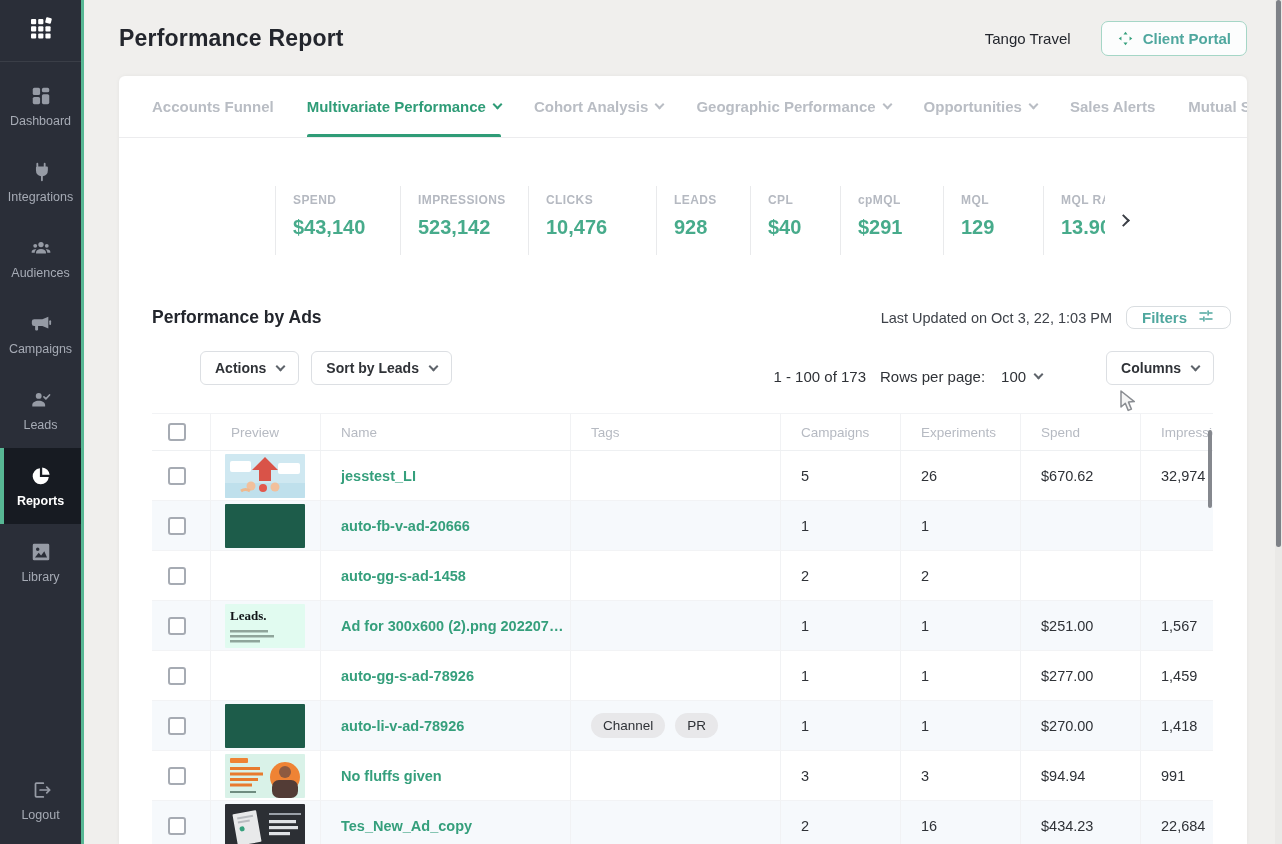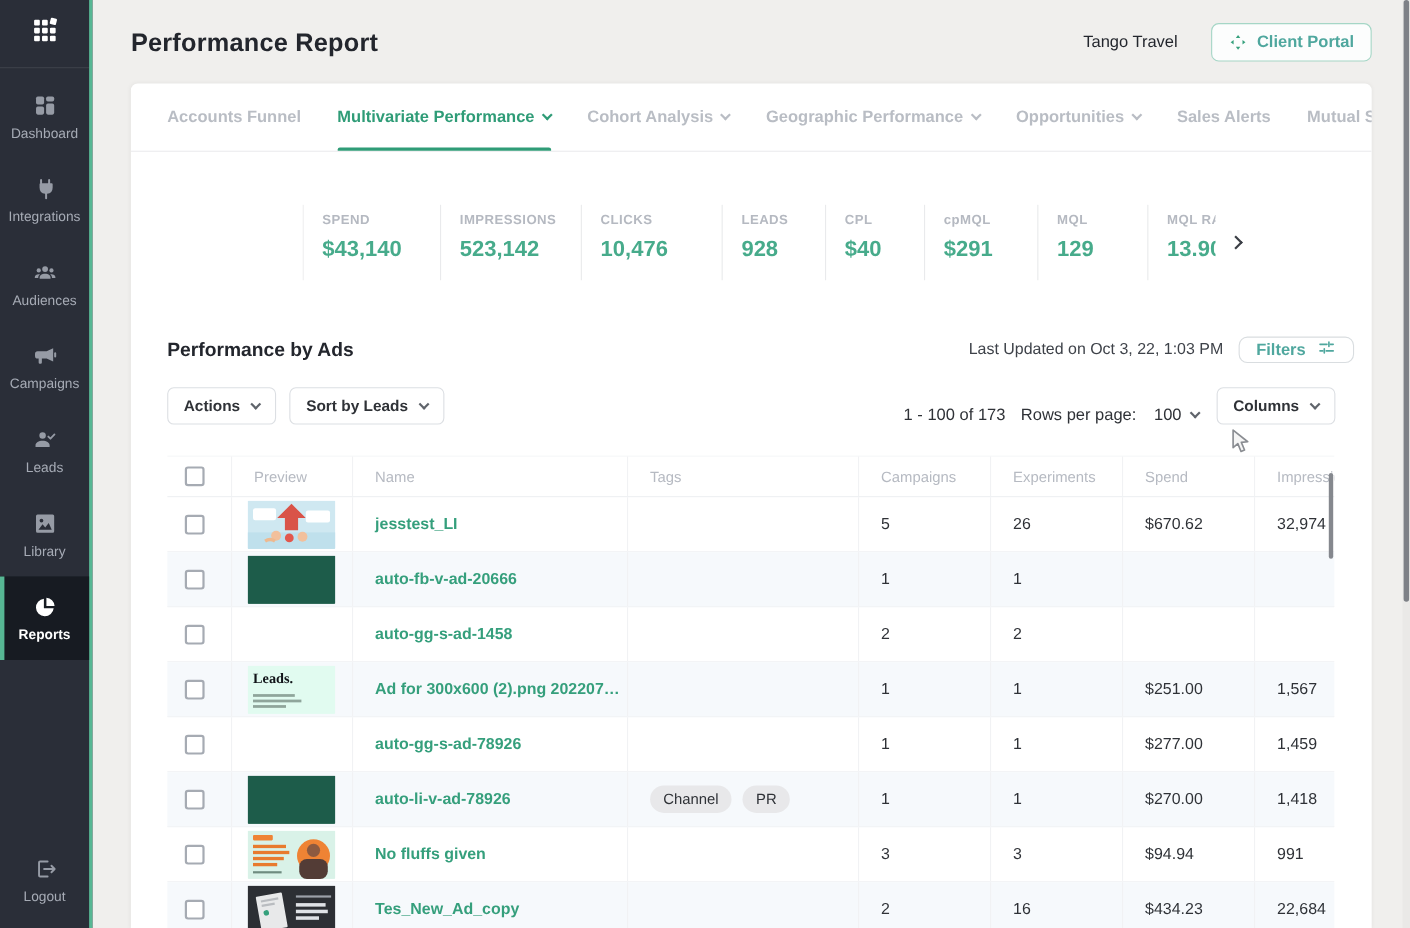--- a/index.html
+++ b/index.html
@@ -69,21 +69,21 @@
   .last-updated { font-size:14.5px; color:#3e4249; }
   .filters-btn { display:flex; align-items:center; gap:10px; border:1px solid #d9dde0; border-radius:8px;
                  padding:0 15px; color:#4fa79e; font-weight:bold; font-size:15px; background:#fff; cursor:pointer;
                  font-family:inherit; }
   .filters-btn svg { width:18px; height:18px; }
 
   
   .toolbar { display:flex; align-items:center; margin:22px 33px 0 33px; }
   .btn-light { display:flex; align-items:center; gap:11px; border:1px solid #dcdfe3; border-radius:6px;
                padding:8px 14px; font-size:14px; font-weight:bold; color:#2f3237; background:#fff; cursor:pointer;
-               font-family:inherit; }
+               font-family:inherit;margin-left:48px; }
   .sort-btn { margin-left:12px; }
   .toolbar-right { margin-left:auto; display:flex; align-items:flex-end; gap:16px; }
   .range-text, .rpp-label { font-size:15px; color:#2f3237; }
   .rpp-label { margin-left:-2px; }
   .rpp-value { font-size:15px; color:#2f3237; display:flex; align-items:center; gap:9px; cursor:pointer; }
 
   
   .table-wrap { position:relative; margin:28px 0 0 33px; width:1061px; overflow:hidden; }
   .grid { width:1108px; }
   .trow { display:grid; grid-template-columns:58px 110px 250px 210px 120px 120px 120px 120px; height:50px; }
@@ -172,36 +172,36 @@
         <div class="side-item">
           <span class="icon">
             <svg viewBox="0 0 24 24" fill="currentColor">
               <circle cx="9.5" cy="7.5" r="3.2"></circle>
               <path d="M9.5 12.8c-3.9 0-7 2-7 4.4V19h14v-1.8c0-2.4-3.1-4.4-7-4.4z"></path>
               <path d="M15.2 8.6l2.1 2.1 4-4.2" fill="none" stroke="currentColor" stroke-width="1.8" stroke-linecap="round" stroke-linejoin="round"></path>
             </svg>
           </span>
           <span class="lbl">Leads</span>
         </div>
-        <div class="side-item">
-          <span class="icon">
-            <svg viewBox="0 0 24 24" fill="currentColor">
-              <path d="M19.5 3h-15A1.5 1.5 0 0 0 3 4.5v15A1.5 1.5 0 0 0 4.5 21h15a1.5 1.5 0 0 0 1.5-1.5v-15A1.5 1.5 0 0 0 19.5 3zM8.4 7.1a1.9 1.9 0 1 1 0 3.8 1.9 1.9 0 0 1 0-3.8zM5.4 18l4.1-5.3 2.6 3.1 3.5-4.5 3 6.7z"></path>
-            </svg>
-          </span>
-          <span class="lbl">Library</span>
-        </div>
         <div class="side-item active">
           <span class="icon">
             <svg viewBox="0 0 24 24" fill="currentColor">
               <path d="M10.8 3.5a8.8 8.8 0 1 0 9.7 9.5h-9.7z"></path>
               <path d="M13.3 2.6v8.1h8.1a8.8 8.8 0 0 0-8.1-8.1z"></path>
             </svg>
           </span>
           <span class="lbl">Reports</span>
+        </div>
+        <div class="side-item">
+          <span class="icon">
+            <svg viewBox="0 0 24 24" fill="currentColor">
+              <path d="M19.5 3h-15A1.5 1.5 0 0 0 3 4.5v15A1.5 1.5 0 0 0 4.5 21h15a1.5 1.5 0 0 0 1.5-1.5v-15A1.5 1.5 0 0 0 19.5 3zM8.4 7.1a1.9 1.9 0 1 1 0 3.8 1.9 1.9 0 0 1 0-3.8zM5.4 18l4.1-5.3 2.6 3.1 3.5-4.5 3 6.7z"></path>
+            </svg>
+          </span>
+          <span class="lbl">Library</span>
         </div>
       </nav>
     <div class="side-item logout">
       <span class="icon">
           <svg viewBox="0 0 24 24" fill="none" stroke="currentColor" stroke-width="1.9" stroke-linecap="round" stroke-linejoin="round">
             <path d="M14.5 4.5H7a1 1 0 0 0-1 1v13a1 1 0 0 0 1 1h7.5"></path>
             <path d="M11 12h10.5M21.5 12l-3.2-3.2M21.5 12l-3.2 3.2"></path>
           </svg>
         </span>
       <span class="lbl">Logout</span>

